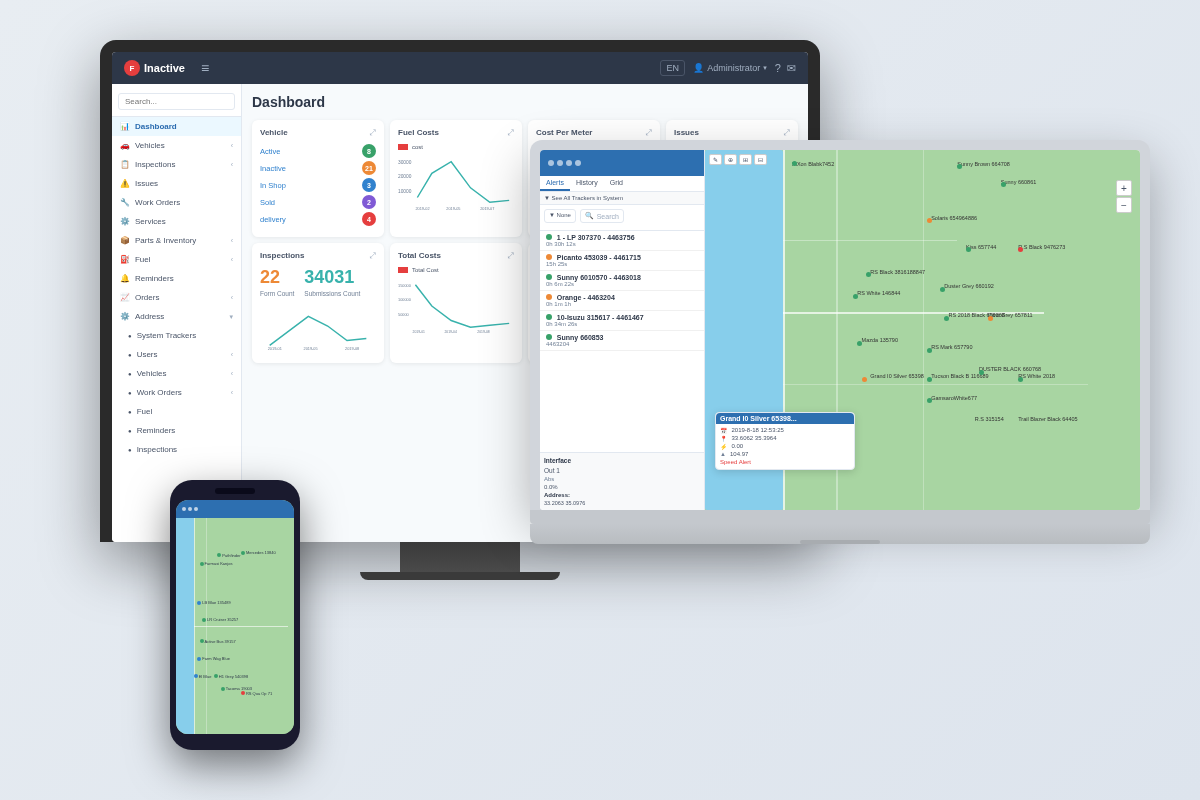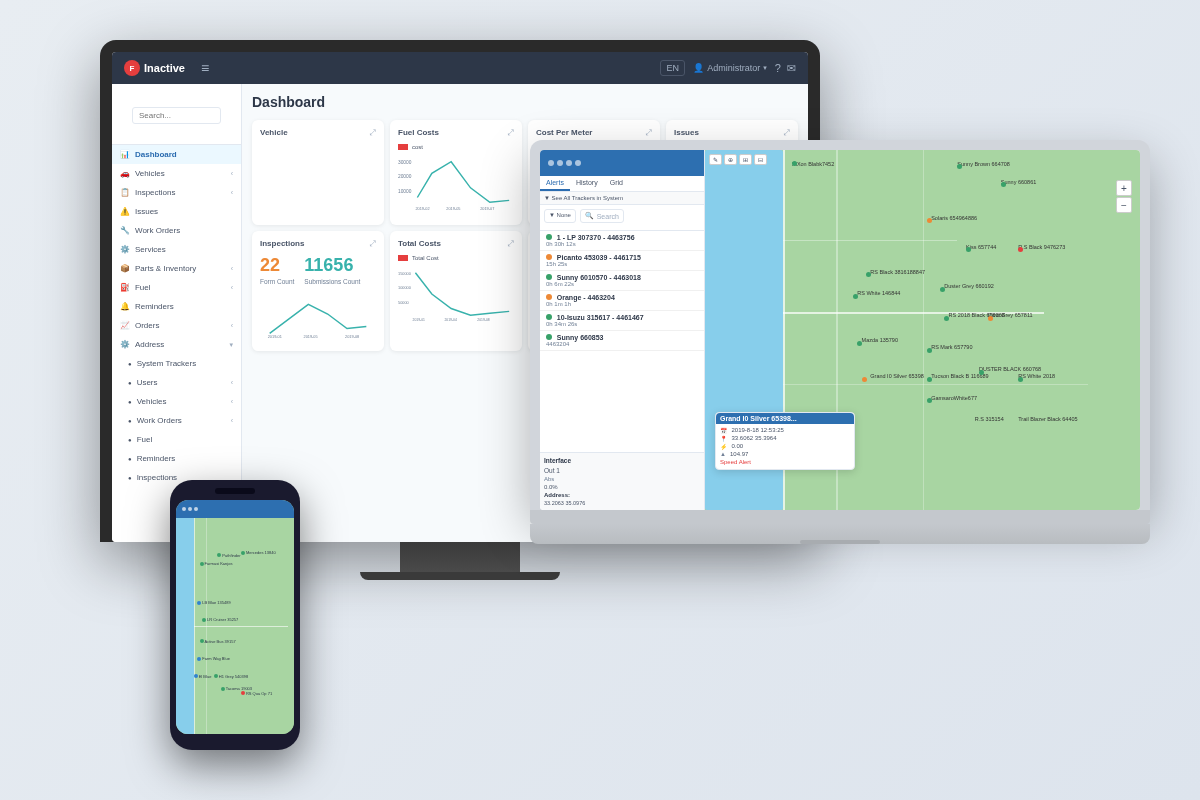--- a/index.html
+++ b/index.html
@@ -130,21 +130,21 @@
     
     .sidebar {
       width: 130px;
       background: #fff;
       border-right: 1px solid #e2e8f0;
       overflow: hidden;
       flex-shrink: 0;
     }
 
     .sidebar-search {
-      padding: 20px;
+      padding: 6px;
       border-bottom: 1px solid #e2e8f0;
     }
 
     .sidebar-search input {
       width: 100%;
       padding: 3px 6px;
       border: 1px solid #e2e8f0;
       border-radius: 3px;
       font-size: 8px;
       color: #a0aec0;
@@ -846,20 +846,42 @@
           <div class="main-content">
             <div class="page-title">Dashboard</div>
 
             <div class="dashboard-grid">
 
               <div class="dash-card">
                 <div class="dash-card-header">
                   <span class="dash-card-title">Vehicle</span>
                   <span class="dash-card-expand">⤢</span>
                 </div>
+                <div>
+                  <div class="vehicle-stat">
+                    <span class="vehicle-stat-label">Active</span>
+                    <span class="vehicle-stat-badge bg-green">8</span>
+                  </div>
+                  <div class="vehicle-stat">
+                    <span class="vehicle-stat-label">Inactive</span>
+                    <span class="vehicle-stat-badge bg-orange">21</span>
+                  </div>
+                  <div class="vehicle-stat">
+                    <span class="vehicle-stat-label">In Shop</span>
+                    <span class="vehicle-stat-badge bg-blue">3</span>
+                  </div>
+                  <div class="vehicle-stat">
+                    <span class="vehicle-stat-label">Sold</span>
+                    <span class="vehicle-stat-badge bg-purple">2</span>
+                  </div>
+                  <div class="vehicle-stat">
+                    <span class="vehicle-stat-label">delivery</span>
+                    <span class="vehicle-stat-badge bg-red">4</span>
+                  </div>
+                </div>
               </div>
 
               <div class="dash-card">
                 <div class="dash-card-header">
                   <span class="dash-card-title">Fuel Costs</span>
                   <span class="dash-card-expand">⤢</span>
                 </div>
                 <div style="display:flex;align-items:center;gap:4px;margin-bottom:3px;">
                   <div style="width:10px;height:6px;background:#e53e3e;"></div>
                   <span style="font-size:6px;color:#4a5568;">cost</span>
@@ -927,21 +949,21 @@
                 <div class="dash-card-header">
                   <span class="dash-card-title">Inspections</span>
                   <span class="dash-card-expand">⤢</span>
                 </div>
                 <div class="inspec-stats">
                   <div>
                     <div class="big-number orange">22</div>
                     <div class="big-number-label">Form Count</div>
                   </div>
                   <div>
-                    <div class="big-number teal">11656</div>
+                    <div class="big-number teal">34031</div>
                     <div class="big-number-label">Submissions Count</div>
                   </div>
                 </div>
                 <svg width="100%" height="50" viewBox="0 0 120 50">
                   <polyline points="10,45 30,30 50,15 70,25 90,40 110,38" fill="none" stroke="#38b2ac" stroke-width="1.5"></polyline>
                   <text x="8" y="50" font-size="4" fill="#718096">2019-01</text>
                   <text x="45" y="50" font-size="4" fill="#718096">2019-05</text>
                   <text x="88" y="50" font-size="4" fill="#718096">2019-08</text>
                 </svg>
               </div>

